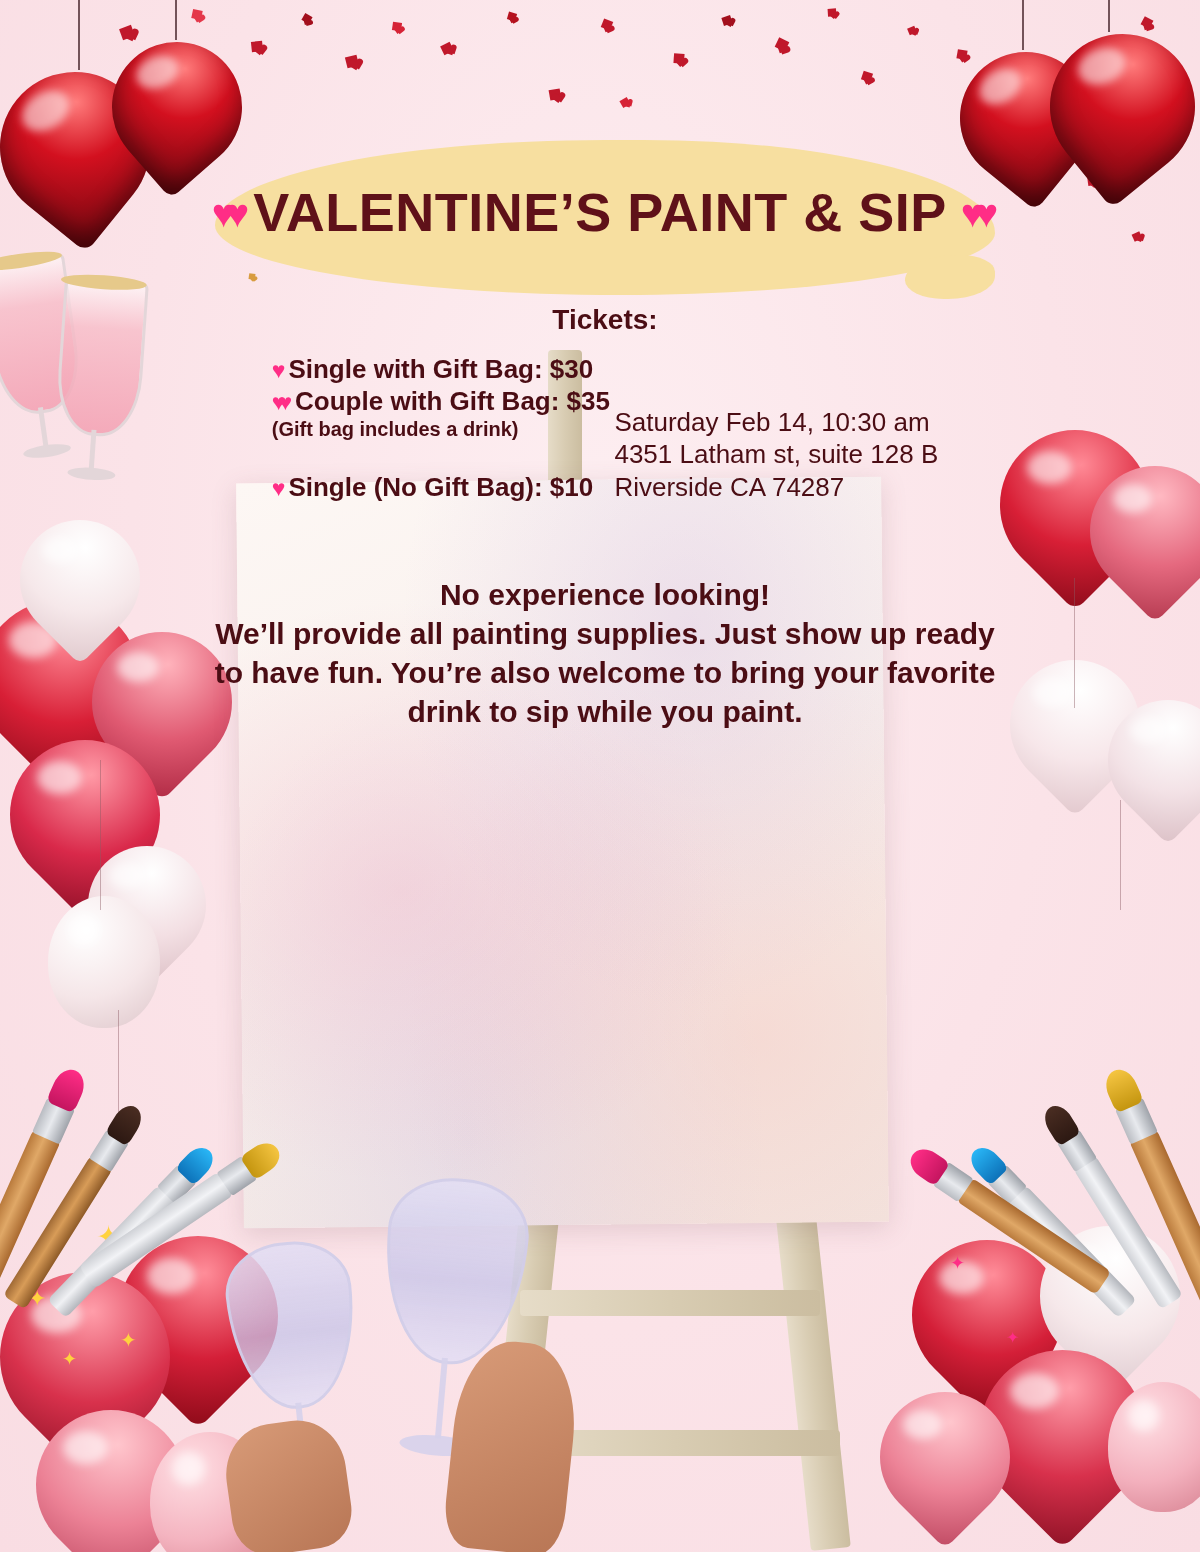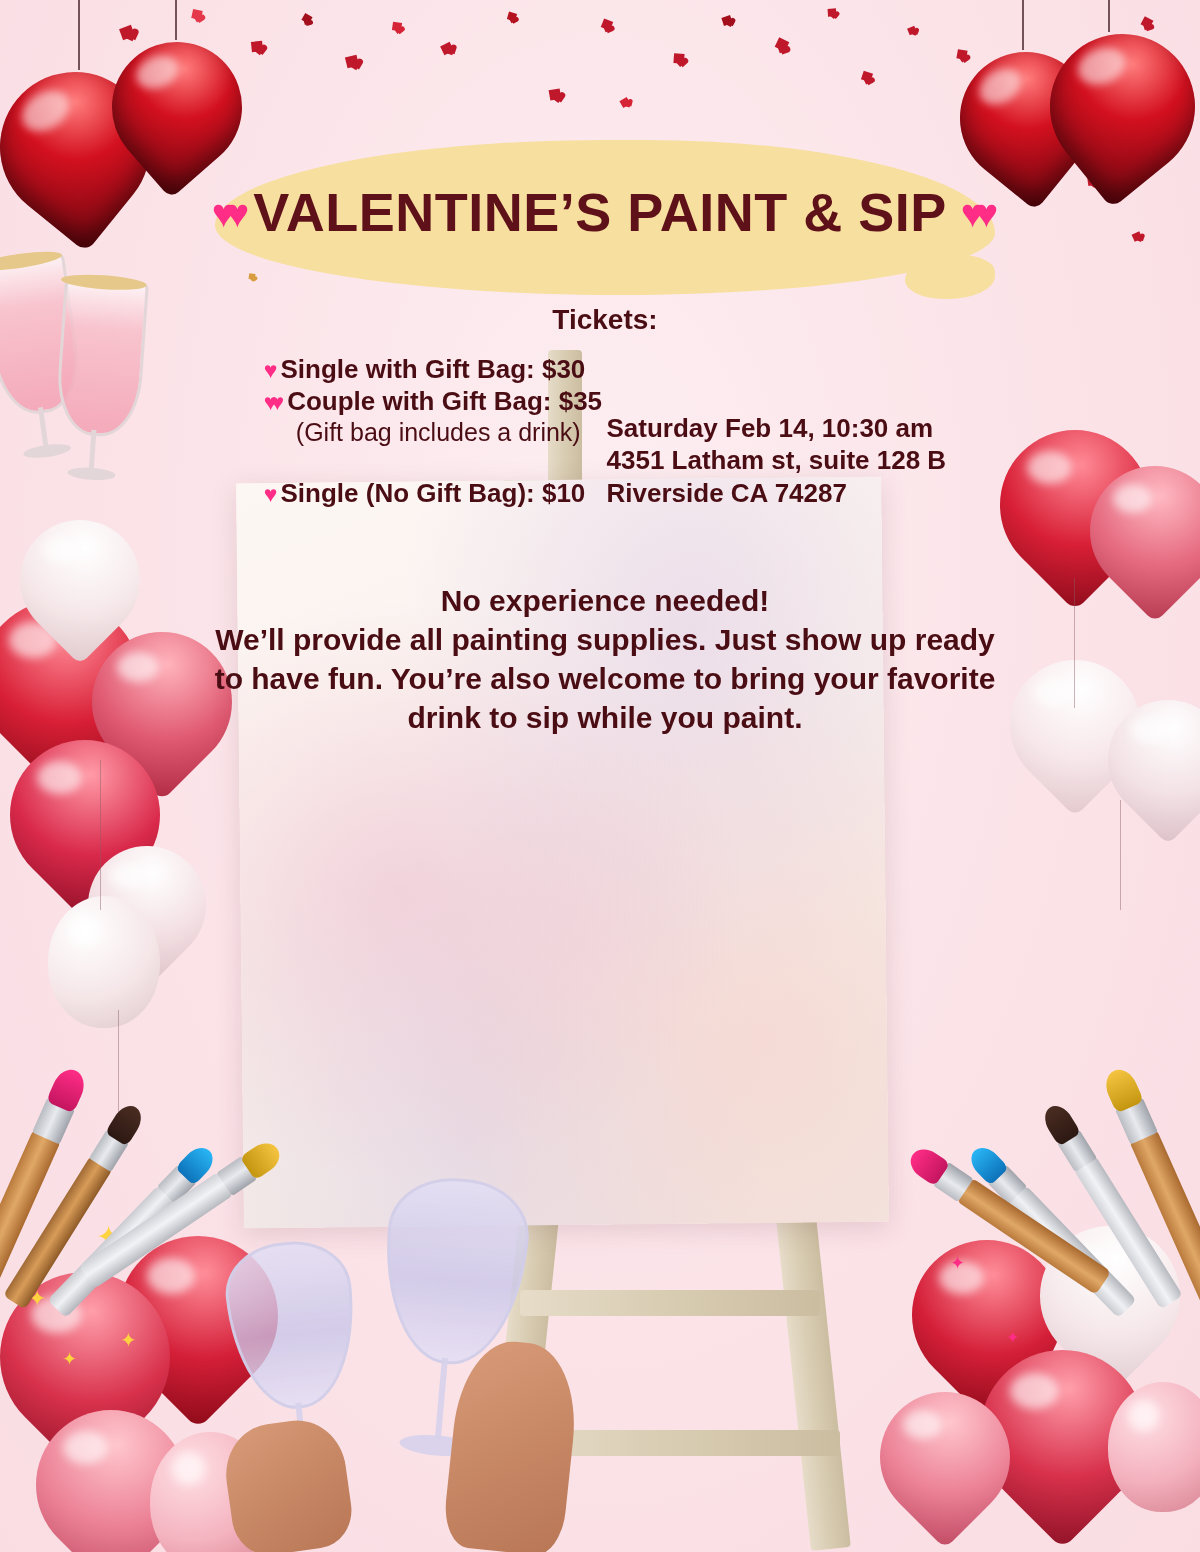--- a/index.html
+++ b/index.html
@@ -211,30 +211,29 @@
     line-height: 1.22;
     margin: 0 0 2px 0;
   }
   .ticket-block .hrt {
     color: #ff2d86;
     font-size: 23px;
     letter-spacing: -7px;
     margin-right: 10px;
   }
   .ticket-note {
-    font-weight: 400;
-    font-size: 25px;
-    margin-left: 32px;
+    font-weight: 700;
+    font-size: 20px;
   }
   .gap { height: 30px; }
   .details {
     display: inline-block;
     text-align: left;
     font-size: 26px;
-    font-weight: 700;
+    font-weight: 400;
     line-height: 1.25;
     margin-top: 26px;
   }
   .closing-title {
     font-size: 30px;
     font-weight: 700;
     margin-top: 72px;
   }
   .closing {
     font-size: 30px;
@@ -561,21 +560,21 @@
         <span class="hrt">♥</span><span>Single (No Gift Bag): $10</span>
       </div>
     </div>
 
     <div class="details">
       <div>Saturday Feb 14, 10:30 am</div>
       <div>4351 Latham st, suite 128 B</div>
       <div>Riverside CA 74287</div>
     </div>
 
-    <div class="closing-title">No experience needed!</div>
+    <div class="closing-title">No experience looking!</div>
     <div class="closing">We’ll provide all painting supplies. Just show up ready to have fun. You’re also welcome to bring your favorite drink to sip while you paint.</div>
   </div>
 
   <div>
     <div class="brush" style="left:10px;top:1060px;width:30px;height:250px;transform:rotate(24deg);">
       <div class="handle" style="background:linear-gradient(90deg,#b97a3c,#e0a867 45%,#a9692f);top:70px;height:180px;"></div>
       <div class="ferrule" style="top:36px;height:38px;"></div>
       <div class="tip" style="top:0px;height:40px;background:linear-gradient(180deg,#ff2d86,#c4155f);"></div>
     </div>
     <div class="brush" style="left:62px;top:1090px;width:26px;height:230px;transform:rotate(32deg);">

